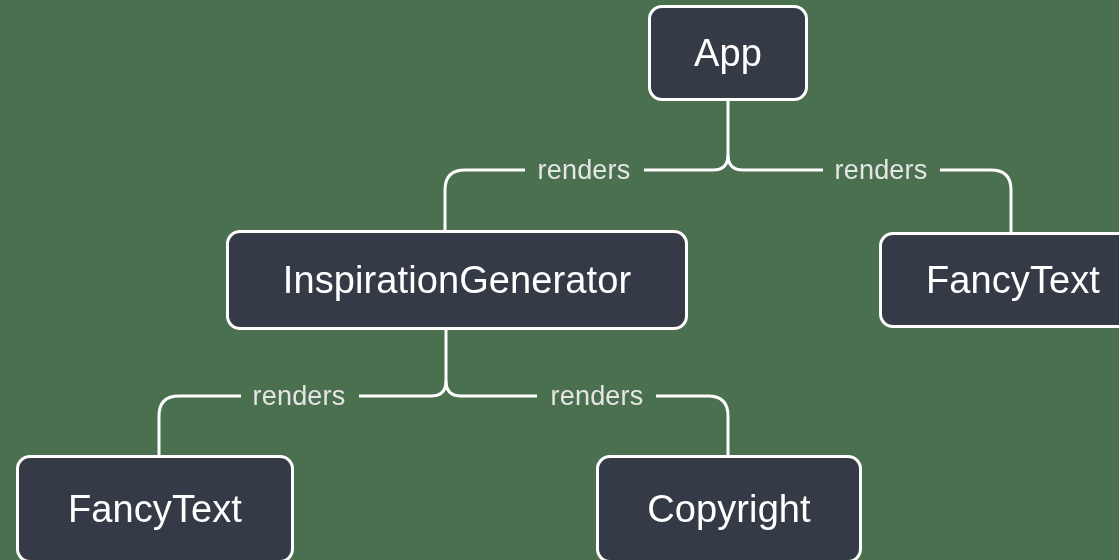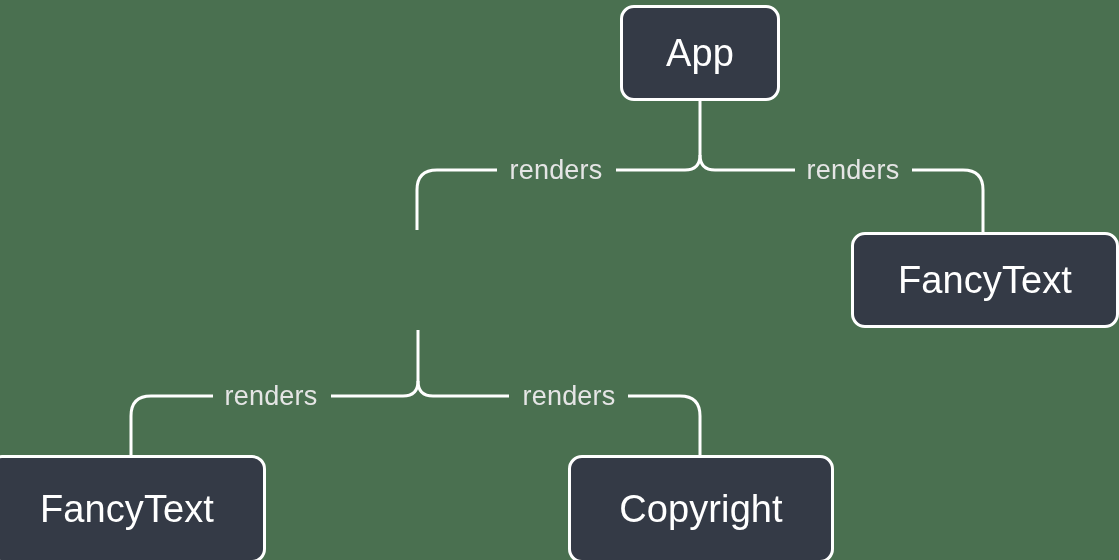--- a/index.html
+++ b/index.html
@@ -10,20 +10,21 @@
     width: 1119px;
     height: 560px;
     background: #4a7050;
     font-family: "Liberation Sans", sans-serif;
     overflow: hidden;
   }
   #diagram {
     position: relative;
     width: 1034px;
     height: 560px;
+    margin-left: 28px;
   }
   .edges {
     position: absolute;
     left: 0;
     top: 0;
     width: 1119px;
     height: 560px;
   }
   .node {
     position: absolute;
@@ -85,20 +86,23 @@
       <path d="M213,396 L151,396 Q131,396 131,416 L131,455"></path>
 
       <path d="M628,396 L680,396 Q700,396 700,416 L700,455"></path>
     </g>
   </svg>
 
   <div class="node node-app">
     <span>App</span>
   </div>
 
+  <div class="node node-inspgen">
+    <span>InspirationGenerator</span>
+  </div>
 
   <div class="node node-fancy-r">
     <span>FancyText</span>
   </div>
 
   <div class="node node-fancy-bl">
     <span>FancyText</span>
   </div>
 
   <div class="node node-copyright">

